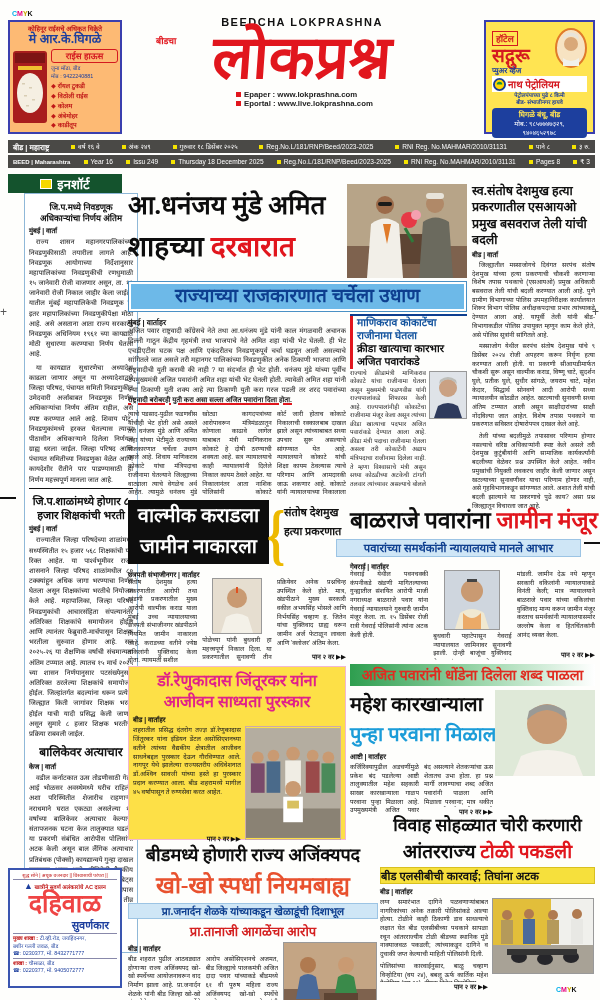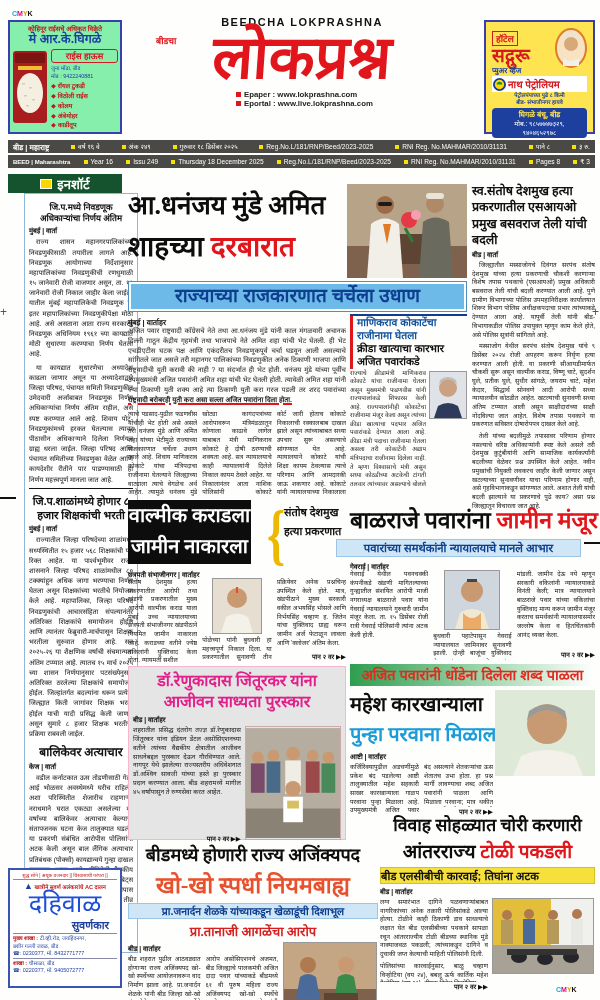--- a/index.html
+++ b/index.html
@@ -9,21 +9,21 @@
   .ctr{text-align:center;}
   .b{font-weight:bold;}
   .bt{font-size:6.3px;line-height:1.38;text-align:justify;color:#1c1c1c;overflow:hidden;}
   .byline{font-size:6.8px;font-weight:bold;color:#111;margin:2px 0;}
   .more{font-size:6.5px;font-weight:bold;color:#111;text-align:right;}
   .cols{display:flex;gap:5px;}
   .cols>div{flex:1;}
   
   .cmyk span{font-size:7px;font-weight:bold;}
   .cmyk .c{color:#00aeea}.cmyk .m{color:#e6007e}.cmyk .y{color:#c8a800}.cmyk .k{color:#111}
-  .adbox{border:2px solid #3a3fae;background:#86efac;box-sizing:border-box;}
+  .adbox{border:2px solid #3a3fae;background:#fdba74;box-sizing:border-box;}
   .mast-en{font-size:11px;font-weight:bold;letter-spacing:1.5px;text-align:center;color:#111;}
   .mast-title{font-family:"Liberation Serif","DejaVu Serif",serif;font-size:60px;font-weight:bold;
               color:#e1161d;text-align:center;line-height:1.0;transform:skewX(-4deg);}
   .ep{font-size:7.8px;font-weight:bold;color:#222;}
   .ep .sq{display:inline-block;width:5px;height:5px;background:#e1161d;margin-right:3px;}
   
   .ibar{left:8px;width:587px;height:13px;background:#4a4946;color:#fff;display:flex;
         align-items:center;padding:0 5px;box-sizing:border-box;justify-content:space-between;white-space:nowrap;}
   .ibar .it{font-size:6.6px;}
   .ibar .it::before{content:"";display:inline-block;width:4px;height:4px;background:#f5e400;margin-right:3px;}
@@ -44,34 +44,34 @@
   .red{color:#e1161d;}
   .blue-bar{background:#6db9e8;border:1px solid #4a90c4;box-shadow:inset 0 0 0 2px #fff;
             color:#0d3e8f;font-weight:bold;text-align:center;box-sizing:border-box;}
   .lt-blue-bar{background:#cfe6f6;border:1px solid #9cc4e4;color:#0d3e8f;font-weight:bold;
                text-align:center;box-sizing:border-box;}
   .u-red{font-weight:bold;text-decoration:underline;text-decoration-color:#e1161d;text-decoration-thickness:1.5px;}
   .black-banner{background:#0d0d0d;color:#fff;font-weight:bold;text-align:center;
                 font-family:"Liberation Serif","DejaVu Serif",serif;}
   .kok-box{border-top:2px solid #0d3e8f;box-sizing:border-box;}
   .kok-t{font-size:10.5px;font-weight:bold;line-height:1.25;border-left:3px solid #e1161d;padding-left:4px;}
-  .pinkbox{background:#e5e5e5;border:1px solid #f3b8d0;box-sizing:border-box;padding:4px;}
+  .pinkbox{background:#fde047;border:1px solid #f3b8d0;box-sizing:border-box;padding:4px;}
   .magenta{color:#e0218a;}
   .greenbar{background:linear-gradient(90deg,#2e9e4f 0%,#9fd8ae 55%,#ffffff 100%);
             color:#e02b20;font-weight:bold;text-align:center;}
   .yellowbar{background:#f6e03c;color:#111;font-weight:bold;text-align:left;border:1px solid #d8c020;box-sizing:border-box;}
   .brace{color:#edb900;font-weight:bold;font-family:"Liberation Serif",serif;}
   .dash{background:#111;height:2px;}
   .reg{color:#555;font-size:12px;}
   
   .dah{border:2px solid #3a55b0;background:#fff;box-sizing:border-box;padding:2px 3px;overflow:hidden;}
   .dah .top{font-size:4.8px;color:#c01818;text-align:center;border-bottom:1px solid #88a;padding-bottom:1px;}
   .dah .row2{font-size:5.6px;color:#c01818;font-weight:bold;text-align:center;margin-top:1px;}
   .dah .tri{color:#1d3f9e;font-size:9px;}
-  .dah .name{font-size:25px;font-weight:normal;color:#1d4ed8;text-align:center;line-height:1.05;
+  .dah .name{font-size:25px;font-weight:bold;color:#ef4444;text-align:center;line-height:1.05;
              font-family:"Liberation Serif","DejaVu Serif",serif;}
   .dah .tag{font-size:11px;font-weight:bold;color:#1d3f9e;text-align:right;padding-right:8px;}
   .dah .cl{font-size:5.4px;color:#1d3f9e;line-height:1.35;}
   .dah .lb{color:#c01818;font-weight:bold;}
 </style>
 </head>
 <body>
 
 <div class="page">
 
@@ -248,21 +248,21 @@
   <div class="abs" style="left:472px;top:183px;width:123px;">
     <div class="b" style="font-size:12.5px;line-height:1.3;font-family:'Liberation Serif',serif;">स्व.संतोष देशमुख हत्या प्रकरणातील एसआयओ प्रमुख बसवराज तेली यांची बदली</div>
     <div class="byline">बीड | वार्ता</div>
     <div class="bt" style="height:272px;">
       <p style="margin:0 0 3px;text-indent:7px;">जिल्ह्यातील मस्साजोगचे दिवंगत सरपंच संतोष देशमुख यांच्या हत्या प्रकरणाची चौकशी करणाऱ्या विशेष तपास पथकाचे (एसआयओ) प्रमुख अधिकारी बसवराज तेली यांची बदली करण्यात आली आहे. पुणे ग्रामीण विभागाच्या पोलिस उपमहानिरीक्षक कार्यालयात शिरूर विभाग पोलिस अधीक्षकपदाचा प्रभार त्यांच्याकडे देण्यात आला आहे. यापूर्वी तेली यांनी बीड-विभागाकडील पोलिस उपायुक्त म्हणून काम केले होते, असे पोलिस सूत्रांनी सांगितले आहे.</p>
       <p style="margin:0 0 3px;text-indent:7px;">मस्साजोग येथील सरपंच संतोष देशमुख यांचे ९ डिसेंबर २०२४ रोजी अपहरण करून निर्घृण हत्या करण्यात आली होती. या प्रकरणी सीआयडीमार्फत चौकशी सुरू असून वाल्मीक कराड, विष्णू चाटे, सुदर्शन घुले, प्रतीक घुले, सुधीर सांगळे, जयराम चाटे, महेश केदार, सिद्धार्थ सोनवणे आदी आरोपी सध्या न्यायालयीन कोठडीत आहेत. खटल्याची सुनावणी सध्या अंतिम टप्प्यात आली असून साक्षीदारांच्या साक्षी नोंदविल्या जात आहेत. विशेष तपास पथकाने या प्रकरणात सविस्तर दोषारोपपत्र दाखल केले आहे.</p>
       <p style="margin:0;text-indent:7px;">तेली यांच्या बदलीमुळे तपासावर परिणाम होणार नसल्याचे वरिष्ठ अधिकाऱ्यांनी स्पष्ट केले असले तरी देशमुख कुटुंबीयांनी आणि सामाजिक कार्यकर्त्यांनी बदलीच्या वेळेवर प्रश्न उपस्थित केले आहेत. नवीन प्रमुखांची नियुक्ती लवकरच जाहीर केली जाणार असून खटल्याच्या सुनावणीवर याचा परिणाम होणार नाही, असे गृहविभागाकडून सांगण्यात आले. अशात तेली यांची बदली झाल्याने या प्रकरणाचे पुढे काय? असा प्रश्न जिल्ह्यातून विचारला जात आहे.</p>
     </div>
   </div>
 
-  <div class="abs black-banner" style="left:128px;top:500px;width:123px;height:64px;font-size:20px;line-height:31px;">
+  <div class="abs black-banner" style="left:128px;top:500px;width:141px;height:64px;font-size:20px;line-height:31px;">
     <div>वाल्मीक कराडला</div>
     <div>जामीन नाकारला</div>
   </div>
   <div class="abs brace" style="left:267px;top:496px;font-size:46px;transform:scaleY(1.45);transform-origin:top;">{</div>
   <div class="abs b" style="left:284px;top:503px;width:64px;font-size:11px;line-height:1.72;font-family:'Liberation Serif',serif;">
     <div>संतोष देशमुख</div>
       <div>हत्या प्रकरणात</div>
   </div>
 
   <div class="abs hl-main" style="left:350px;top:503px;width:246px;font-size:23px;">

